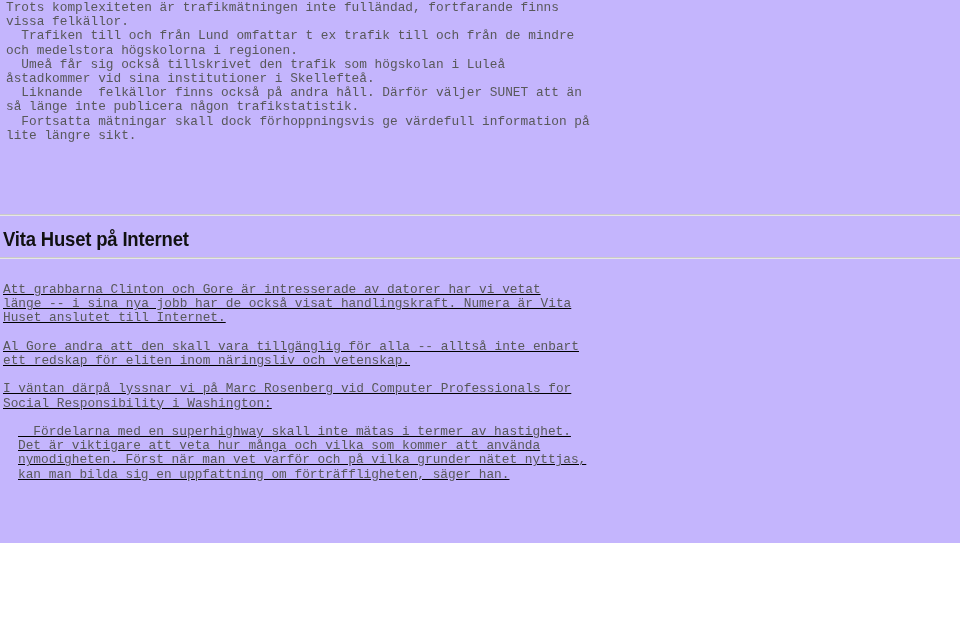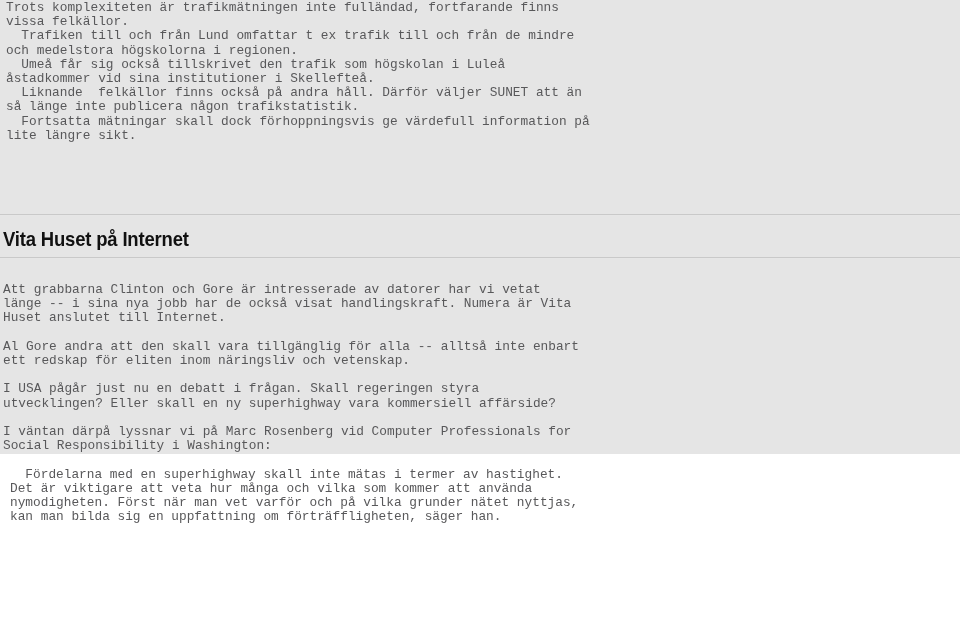--- a/index.html
+++ b/index.html
@@ -9,22 +9,22 @@
   }
   body {
     width: 960px;
     height: 630px;
     overflow: hidden;
     font-family: "Liberation Mono", "DejaVu Sans Mono", monospace;
   }
   .page {
     position: relative;
     width: 960px;
-    height: 454px;
-    background: #e5e5e5;
+    height: 543px;
+    background: #c4b5fd;
     padding: 0;
     box-sizing: border-box;
   }
   .section {
     padding-left: 3px;
   }
   .mono-block {
     font-family: "Liberation Mono", "DejaVu Sans Mono", monospace;
     font-size: 12.8px;
     line-height: 14.2px;
@@ -62,29 +62,30 @@
     letter-spacing: -0.2px;
     transform: scaleX(0.88);
     transform-origin: left center;
     white-space: pre;
   }
   .body-section {
     position: absolute;
     left: 3px;
     top: 283px;
     width: 950px;
+    text-decoration: underline;
   }
   .para {
     margin: 0 0 14.2px 0;
   }
   .para:last-child {
     margin-bottom: 0;
   }
   .quote-block {
-    margin: 0;
+    margin: 8px;
     padding-left: 7px;
   }
   .first-block {
     position: absolute;
     left: 3px;
     top: 1px;
   }
 </style>
 </head>
 <body>
@@ -109,22 +110,20 @@
   <div class="heading">Vita Huset på Internet</div>
 
   <hr class="rule rule-bottom">
 
   <div class="body-section">
     <div class="mono-block para">Att grabbarna Clinton och Gore är intresserade av datorer har vi vetat
 länge -- i sina nya jobb har de också visat handlingskraft. Numera är Vita
 Huset anslutet till Internet.</div>
     <div class="mono-block para">Al Gore andra att den skall vara tillgänglig för alla -- alltså inte enbart
 ett redskap för eliten inom näringsliv och vetenskap.</div>
-    <div class="mono-block para">I USA pågår just nu en debatt i frågan. Skall regeringen styra
-utvecklingen? Eller skall en ny superhighway vara kommersiell affärside?</div>
     <div class="mono-block para">I väntan därpå lyssnar vi på Marc Rosenberg vid Computer Professionals for
 Social Responsibility i Washington:</div>
     <div class="mono-block para quote-block">  Fördelarna med en superhighway skall inte mätas i termer av hastighet.
 Det är viktigare att veta hur många och vilka som kommer att använda
 nymodigheten. Först när man vet varför och på vilka grunder nätet nyttjas,
 kan man bilda sig en uppfattning om förträffligheten, säger han.</div>
   </div>
 
 </div>
 

